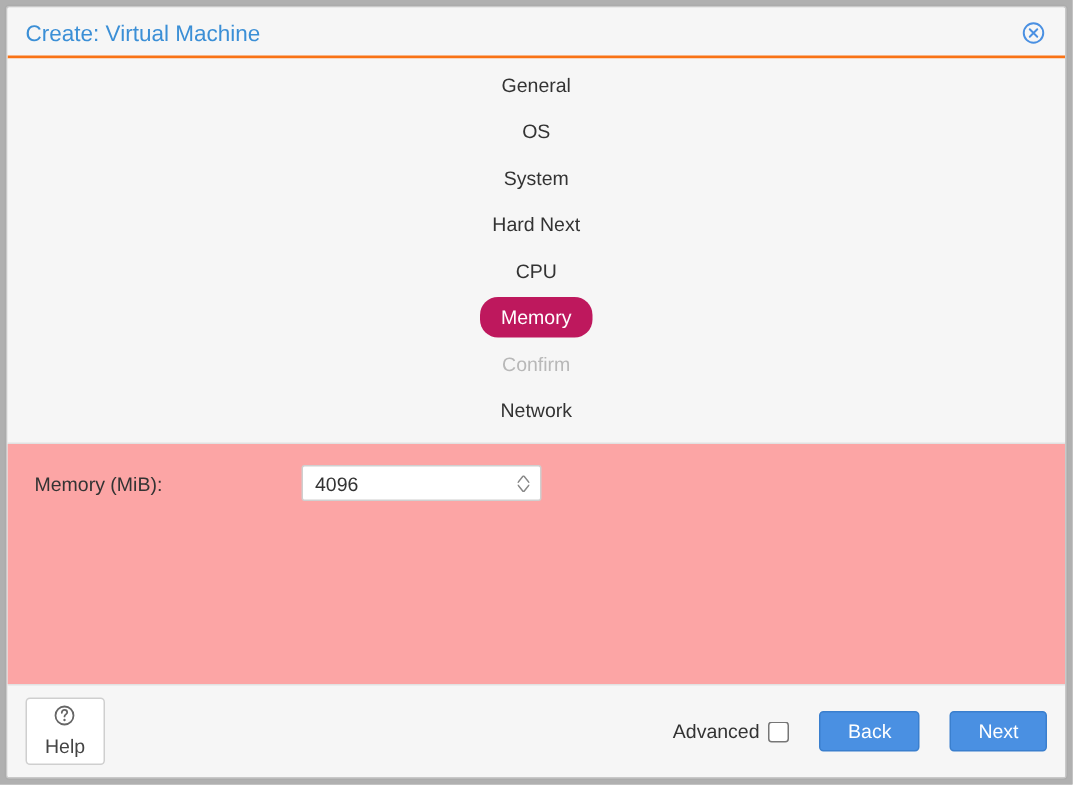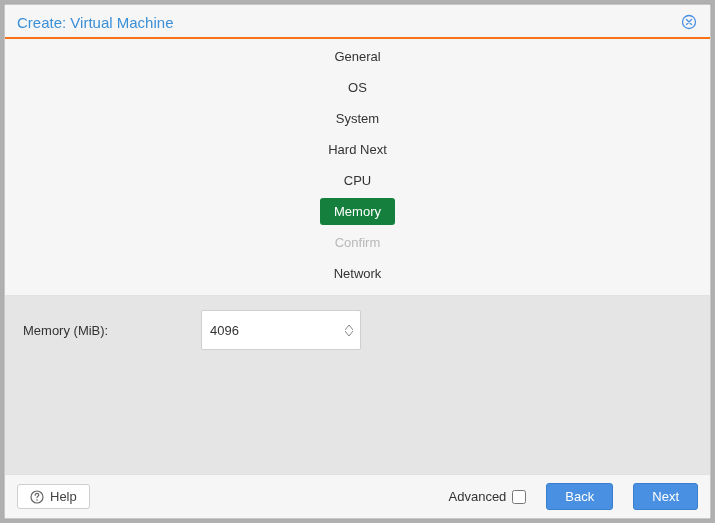--- a/index.html
+++ b/index.html
@@ -17,49 +17,49 @@
   .title { color: #3b8fd6; font-size: 15px; font-weight: 400; }
   .close { width: 18px; height: 18px; display:flex; align-items:center; justify-content:center; cursor:pointer; }
   .close svg { display:block; }
   .tabs {
     display: flex; align-items: center; gap: 4px;
     padding: 4px 18px 8px 18px; background: #f6f6f6; border-bottom: 1px solid #e2e2e2; flex-direction: column;
   }
   .tab {
     padding: 6px 14px; font-size: 13px; color: #333; border-radius: 3px; cursor: pointer;
   }
-  .tab.active { background: #15803d; color: #fff; }
+  .tab.active { background: #be185d; color: #fff; border-radius: 12px; }
   .tab.disabled { color: #b8b8b8; cursor: default; }
   .content {
-    flex: 1; background: #e5e5e5; padding: 14px 18px;
+    flex: 1; background: #fca5a5; padding: 14px 18px;
   }
   .form-row { display: flex; align-items: center; gap: 8px; }
   .form-label { width: 170px; font-size: 13px; color: #333; }
   .spinner {
-    position: relative; width: 160px; height: 40px;
+    position: relative; width: 160px; height: 24px;
     border: 1px solid #cfcfcf; border-radius: 2px; background: #fff;
     display: flex; align-items: center; padding: 0 22px 0 8px;
   }
   .spinner input {
     border: none; outline: none; width: 100%; font-size: 13px; color: #333; background: transparent;
   }
   .spinner .arrows {
     position: absolute; right: 4px; top: 0; bottom: 0; width: 14px;
     display: flex; flex-direction: column; justify-content: center; align-items: center; gap: 1px;
     color: #888; cursor: pointer;
   }
   .spinner .arrows svg { display:block; }
   .footer {
     display: flex; align-items: center; justify-content: space-between;
     padding: 8px 12px; background: #f6f6f6; border-top: 1px solid #e2e2e2;
   }
   .help-btn {
     display: flex; align-items: center; gap: 6px;
     padding: 4px 12px; font-size: 13px; color: #444;
-    background: #fff; border: 1px solid #cfcfcf; border-radius: 3px; cursor: pointer;
+    background: #fff; border: 1px solid #cfcfcf; border-radius: 3px; cursor: pointer; flex-direction: column;
   }
   .help-btn svg { display:block; }
   .footer-right { display: flex; align-items: center; gap: 20px; margin-left: 36px; }
   .adv { display: flex; align-items: center; gap: 6px; font-size: 13px; color: #333; }
   .adv input { width: 14px; height: 14px; }
   .btn {
     padding: 5px 18px; font-size: 13px; color: #fff;
     background: #4a90e2; border: 1px solid #3a7fce; border-radius: 3px; cursor: pointer;
   }
 </style>

